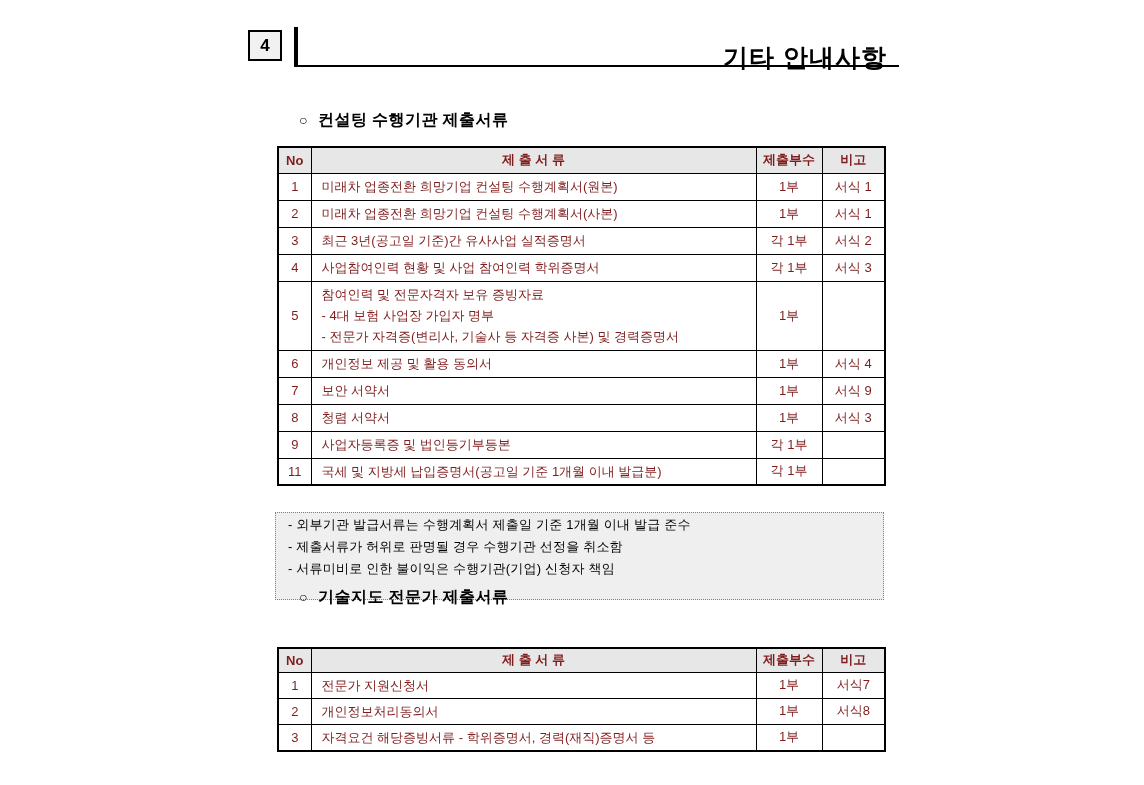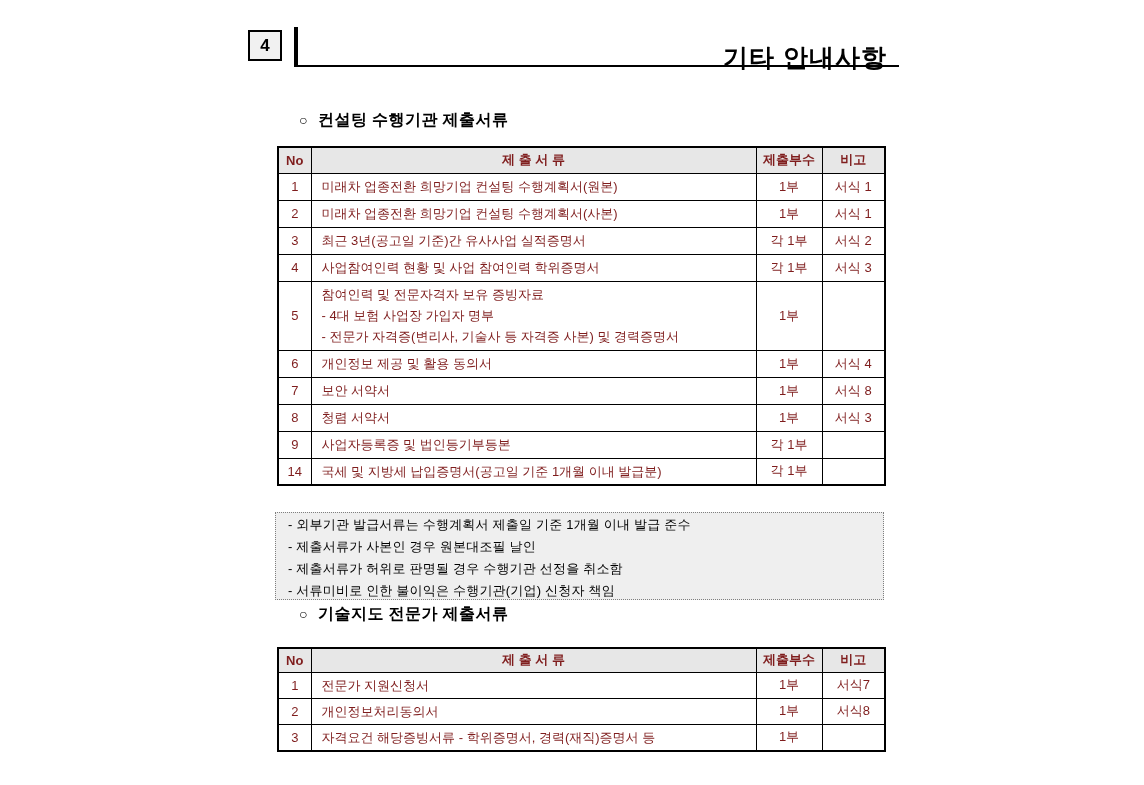--- a/index.html
+++ b/index.html
@@ -16,21 +16,21 @@
                   font-family:"Liberation Sans","DejaVu Sans",sans-serif;text-align:right;}
 
   
   .doc-note{position:absolute;left:255px;top:77px;font-family:"Liberation Serif","DejaVu Serif",serif;
             font-weight:bold;font-size:17px;letter-spacing:0.5px;}
   .doc-note .bullet{font-size:15px;margin-right:9px;}
   .section-heading{position:absolute;font-family:"Liberation Serif","DejaVu Serif",serif;
                    font-weight:bold;font-size:16px;letter-spacing:0.5px;margin-left:33px;}
   .section-heading .bullet{font-size:14px;margin-right:10px;}
   #sec0-heading{left:266px;top:110px;}
-  #sec1-heading{left:266px;top:604px;}
+  #sec1-heading{left:266px;top:587px;}
 
   
   table{border-collapse:collapse;table-layout:fixed;width:607px;position:absolute;left:277px;
         font-size:13px;color:#7f1d1d;}
   #table0{top:146px;}
   #table1{top:647px;}
   th,td{border:1px solid #000;overflow:hidden;}
   table{border:2px solid #000;}
   th{background:var(--table-header-bg,#e7e7e7);font-weight:bold;text-align:center;padding:0;}
   #table0 thead tr{height:26px;} #table1 thead tr{height:24px;}
@@ -116,46 +116,45 @@
         <tr>
           <td class="col0">6</td>
           <td class="col1">개인정보 제공 및 활용 동의서</td>
           <td class="col2">1부</td>
           <td class="col3">서식 4</td>
         </tr>
         <tr>
           <td class="col0">7</td>
           <td class="col1">보안 서약서</td>
           <td class="col2">1부</td>
-          <td class="col3">서식 8</td>
+          <td class="col3">서식 9</td>
         </tr>
         <tr>
           <td class="col0">8</td>
           <td class="col1">청렴 서약서</td>
           <td class="col2">1부</td>
           <td class="col3">서식 3</td>
         </tr>
         <tr>
           <td class="col0">9</td>
           <td class="col1">사업자등록증 및 법인등기부등본</td>
           <td class="col2">각 1부</td>
           <td class="col3"></td>
         </tr>
         <tr>
-          <td class="col0">14</td>
+          <td class="col0">11</td>
           <td class="col1">국세 및 지방세 납입증명서(공고일 기준 1개월 이내 발급분)</td>
           <td class="col2">각 1부</td>
           <td class="col3"></td>
         </tr>
       </tbody>
   </table>
 
   <div class="notes-box">
       <div>- 외부기관 발급서류는 수행계획서 제출일 기준 1개월 이내 발급 준수</div>
-      <div>- 제출서류가 사본인 경우 원본대조필 날인</div>
       <div>- 제출서류가 허위로 판명될 경우 수행기관 선정을 취소함</div>
       <div>- 서류미비로 인한 불이익은 수행기관(기업) 신청자 책임</div>
     </div>
 
   <div class="section-heading" id="sec1-heading">
     <span class="bullet">○</span><span>기술지도 전문가 제출서류</span>
   </div>
 
   <table id="table1">
     <colgroup>

